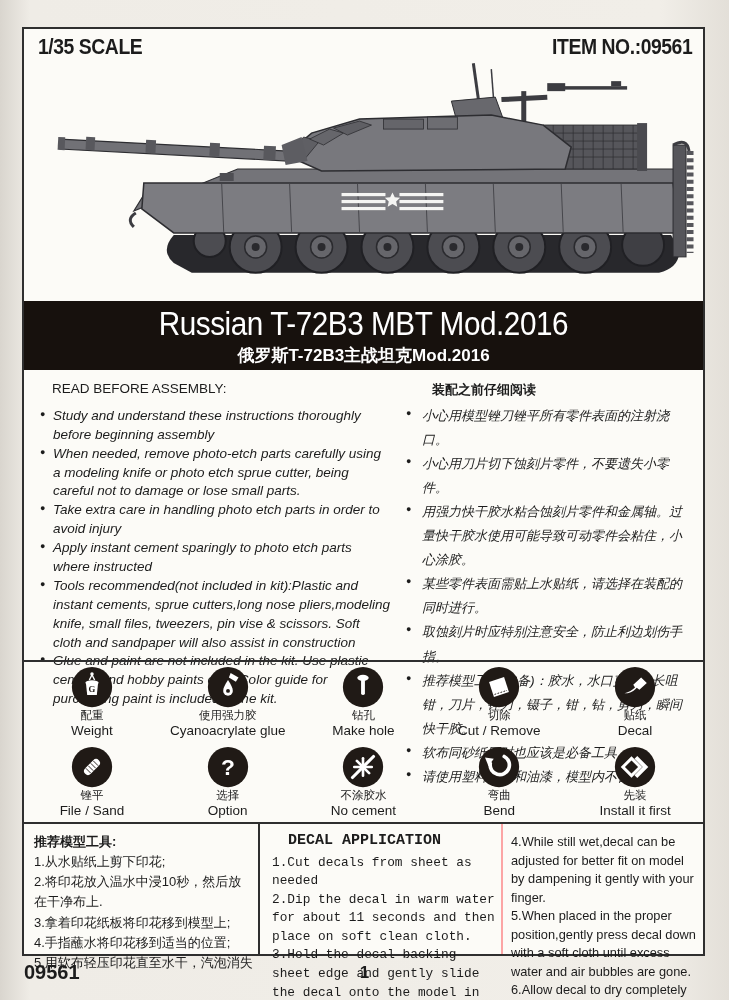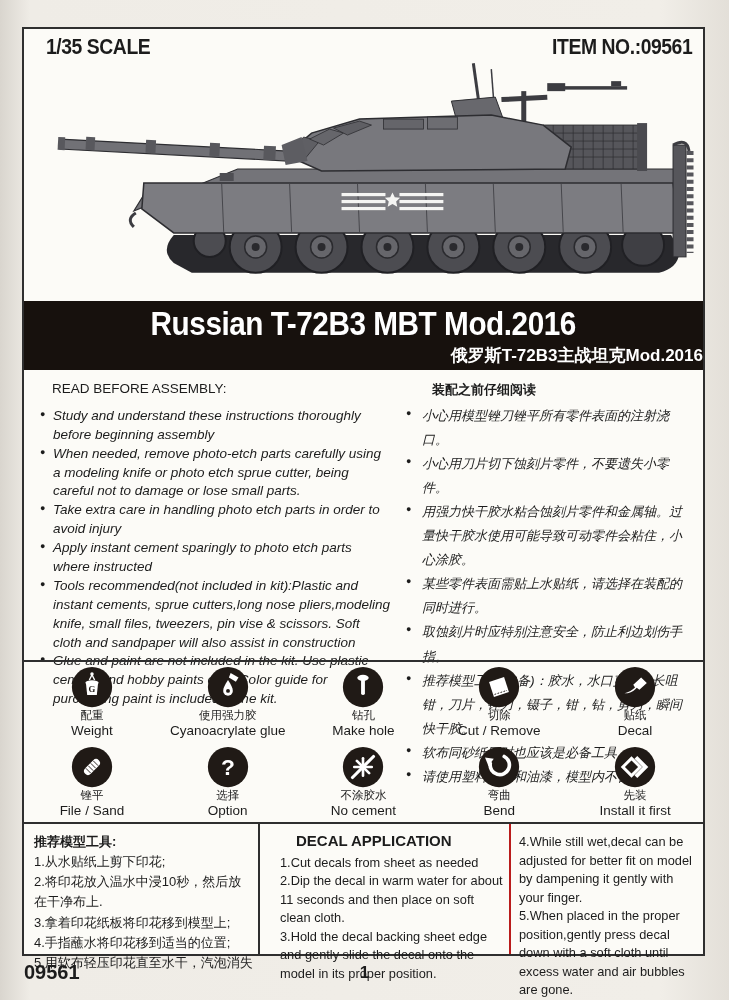--- a/index.html
+++ b/index.html
@@ -5,50 +5,50 @@
   html,body{margin:0;padding:0;}
   body{
     width:729px;height:1000px;position:relative;overflow:hidden;
     background:linear-gradient(90deg,#d9d5ce 0px,#efece6 30px,#f1eee8 660px,#e3dfd8 729px);
     font-family:"Liberation Sans", sans-serif;color:#1c1c1c;
   }
   .outer-box{
     position:absolute;left:22px;top:27px;width:679px;height:925px;
     border:2px solid #2f2f2f;background:#fcfbf7;
   }
-  .header-row{position:absolute;top:5px;left:22px;right:11px;display:flex;justify-content:space-between;
+  .header-row{position:absolute;top:5px;left:14px;right:11px;display:flex;justify-content:space-between;
     font-size:22px;font-weight:800;letter-spacing:-0.5px;gap:48px;}
   .cond-l{display:inline-block;transform:scaleX(0.88);transform-origin:left center;}
   .cond-r{display:inline-block;transform:scaleX(0.88);transform-origin:right center;}
   .tank-wrap{position:absolute;top:28px;left:0;width:679px;height:242px;}
   .tank-wrap svg{width:100%;height:100%;display:block;}
   .banner{position:absolute;top:272px;left:0;right:0;height:69px;background:#17110d;color:#fff;text-align:center;}
-  .banner .t-en{font-size:33px;font-weight:700;letter-spacing:-0.5px;margin-top:4px;}
+  .banner .t-en{font-size:33px;font-weight:400;letter-spacing:-0.5px;margin-top:4px;}
   .banner .t-en span{display:inline-block;transform:scaleX(0.9);}
-  .banner .t-zh{font-size:17px;font-weight:700;margin-top:1px;text-align:right;}
+  .banner .t-zh{font-size:17px;font-weight:700;margin-top:1px;}
   .read{position:absolute;top:341px;left:0;right:0;height:328px;display:flex;}
   .col-en{width:352px;padding:10px 0 0 16px;font-size:13.5px;line-height:1.4;}
   .col-en .hd{padding-left:12px;margin-bottom:8px;}
   .col-en ul,.col-zh ul{list-style:none;margin:0;padding:0;font-style:italic;}
   .col-en li{padding-left:13px;position:relative;}
   .col-en li::before{content:"\25CF";position:absolute;left:0;top:1px;font-size:9px;}
   .col-zh{flex:1;padding:8px 14px 0 14px;font-size:13px;line-height:1.85;}
   .col-zh .hd{font-weight:700;padding-left:26px;margin-bottom:2px;}
   .col-zh li{padding-left:16px;position:relative;}
   .col-zh li::before{content:"\25CF";position:absolute;left:0;top:1px;font-size:9px;}
   .symbols{position:absolute;top:631px;left:0;right:0;height:162px;border-top:2px solid #2f2f2f;
     display:grid;grid-template-columns:repeat(5,1fr);grid-auto-rows:80px;align-items:center;justify-items:center;}
   .sym-cell{text-align:center;}
   .sym-cell svg{width:42px;height:42px;display:block;margin:0 auto;}
   .sym-zh{font-size:11.5px;margin-top:0;}
   .sym-en{font-size:13.5px;}
   .bottom{position:absolute;top:793px;left:0;right:0;height:130px;border-top:2px solid #2f2f2f;display:flex;}
   .b-col1{width:220px;border-right:2px solid #2f2f2f;padding:8px 4px 0 10px;font-size:13px;line-height:1.55;}
   .b-col1 .hd{font-weight:700;}
-  .b-col2{width:225px;border-right:2px solid #b91c1c;padding:6px 4px 0 20px;font-size:12.8px;line-height:1.45;}
+  .b-col2{width:225px;border-right:2px solid #fca5a5;padding:6px 4px 0 12px;font-size:12.8px;line-height:1.45;font-family:Liberation Mono, monospace;}
   .b-col2 .hd{font-size:15px;font-weight:700;padding-left:16px;margin-bottom:2px;}
   .b-col3{flex:1;padding:9px 4px 0 8px;font-size:12.8px;line-height:1.45;}
   .steps{margin:0;padding:0;list-style:none;}
   .steps li{text-indent:0;}
   .footer-code{position:absolute;left:24px;top:961px;font-size:20px;font-weight:800;}
   .footer-page{position:absolute;left:0;right:0;top:963px;text-align:center;font-size:17px;font-weight:800;}
 </style>
 </head>
 <body>
 

